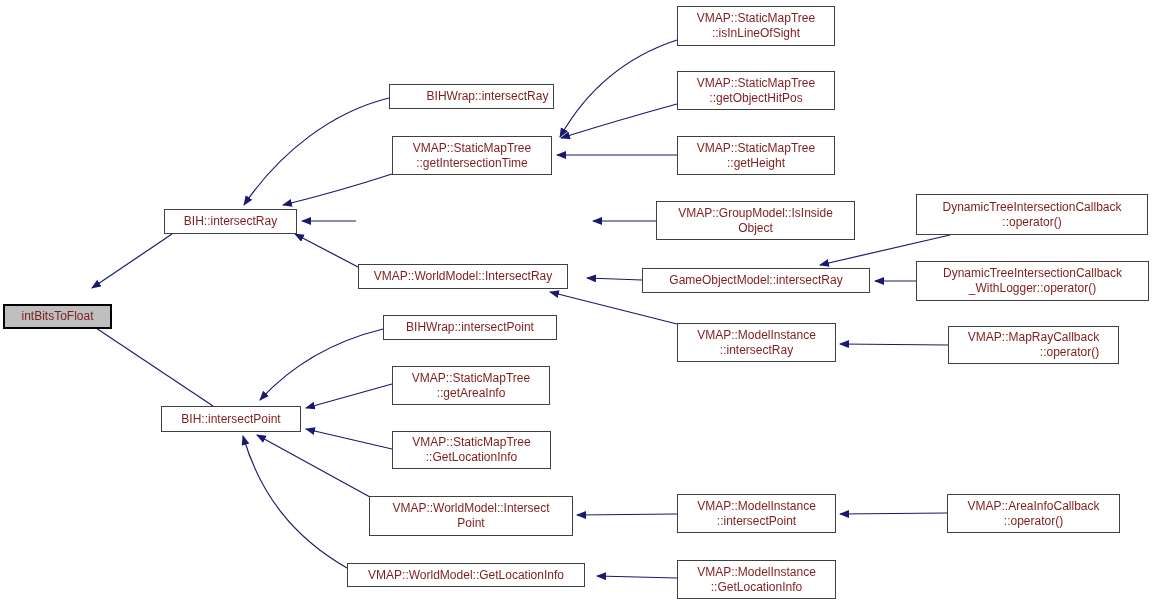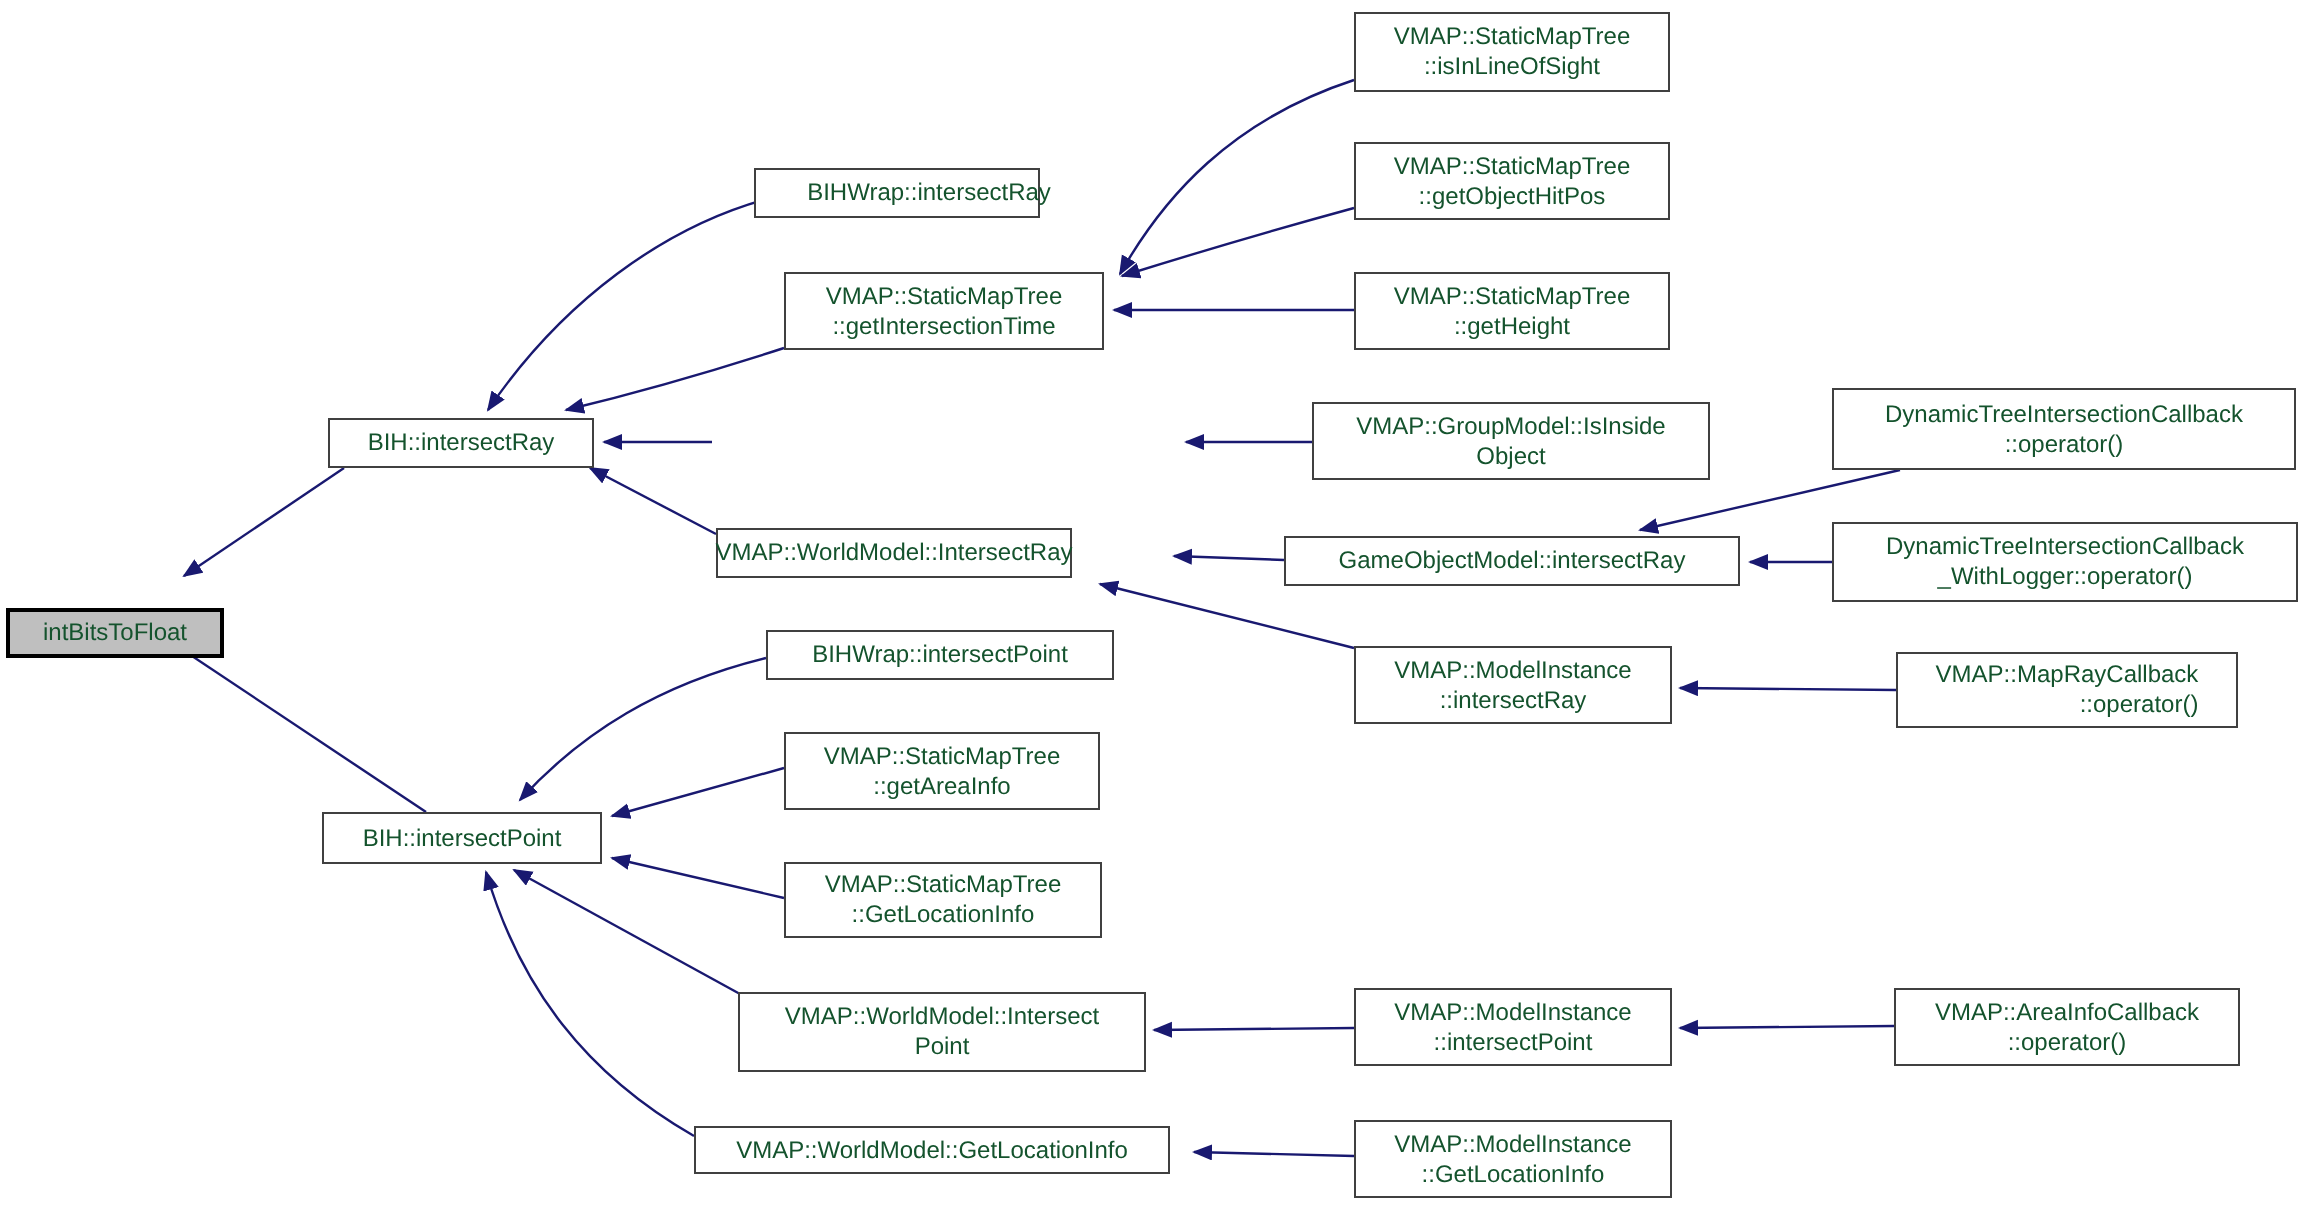--- a/index.html
+++ b/index.html
@@ -10,21 +10,21 @@
     font-family:"Liberation Sans",sans-serif;
     overflow:hidden;
   }
   #edge-layer{position:absolute;left:0;top:0;width:1155px;height:605px;}
   .edge{stroke:#191970;stroke-width:1.2;fill:none;}
   .node{
     position:absolute;
     box-sizing:border-box;
     background:#ffffff;
     border:1.5px solid #404040;
-    color:#14532d;
+    color:#7f1d1d;
     display:flex;align-items:center;justify-content:center;
     text-align:center;
     font-size:12px;line-height:15px;
     white-space:pre-line;
     cursor:pointer;
   }
   .node.highlight{
     background:#bfbfbf;
     border:2px solid #000000;
   }
@@ -58,32 +58,32 @@
       <path d="M392,384 L306,408" class="edge" marker-end="url(#arrowhead)"></path>
       <path d="M392,449 L306,429" class="edge" marker-end="url(#arrowhead)"></path>
       <path d="M370,497 L257,435" class="edge" marker-end="url(#arrowhead)"></path>
       <path d="M347,568 C293,537 260,494 243,436" class="edge" marker-end="url(#arrowhead)"></path>
       <path d="M677,514 L577,515" class="edge" marker-end="url(#arrowhead)"></path>
       <path d="M947,513 L840,514" class="edge" marker-end="url(#arrowhead)"></path>
       <path d="M677,578 L597,576" class="edge" marker-end="url(#arrowhead)"></path>
     </svg>
 <div class="node highlight" style="left: 3px; top: 292px; width: 109px; height: 25px; margin-top: 12px;">intBitsToFloat</div>
     <div class="node" style="left: 164px; top: 209px; width: 133px; height: 25px;">BIH::intersectRay</div>
-    <div class="node" style="left: 377px; top: 84px; width: 143px; height: 25px; padding-left: 32px;">BIHWrap::intersectRay</div>
+    <div class="node" style="left: 389px; top: 84px; width: 165px; height: 25px; padding-left: 32px;">BIHWrap::intersectRay</div>
     <div class="node" style="left: 392px; top: 136px; width: 160px; height: 39px;">VMAP::StaticMapTree
 ::getIntersectionTime</div>
     <div class="node" style="left: 677px; top: 6px; width: 158px; height: 40px;">VMAP::StaticMapTree
 ::isInLineOfSight</div>
     <div class="node" style="left: 677px; top: 71px; width: 158px; height: 39px;">VMAP::StaticMapTree
 ::getObjectHitPos</div>
     <div class="node" style="left: 677px; top: 136px; width: 158px; height: 39px;">VMAP::StaticMapTree
 ::getHeight</div>
     <div class="node" style="left: 656px; top: 201px; width: 199px; height: 39px;">VMAP::GroupModel::IsInside
 Object</div>
-    <div class="node" style="left: 358px; top: 264px; width: 178px; height: 25px;">VMAP::WorldModel::IntersectRay</div>
+    <div class="node" style="left: 358px; top: 264px; width: 210px; height: 25px;">VMAP::WorldModel::IntersectRay</div>
     <div class="node" style="left: 642px; top: 268px; width: 228px; height: 25px;">GameObjectModel::intersectRay</div>
     <div class="node" style="left: 916px; top: 194px; width: 232px; height: 41px;">DynamicTreeIntersectionCallback
 ::operator()</div>
     <div class="node" style="left: 916px; top: 261px; width: 233px; height: 40px;">DynamicTreeIntersectionCallback
 _WithLogger::operator()</div>
     <div class="node" style="left: 677px; top: 323px; width: 159px; height: 39px;">VMAP::ModelInstance
 ::intersectRay</div>
     <div class="node" style="left: 948px; top: 326px; width: 171px; height: 38px; text-align: right;">VMAP::MapRayCallback
 ::operator()</div>
     <div class="node" style="left: 161px; top: 406px; width: 140px; height: 26px;">BIH::intersectPoint</div>

